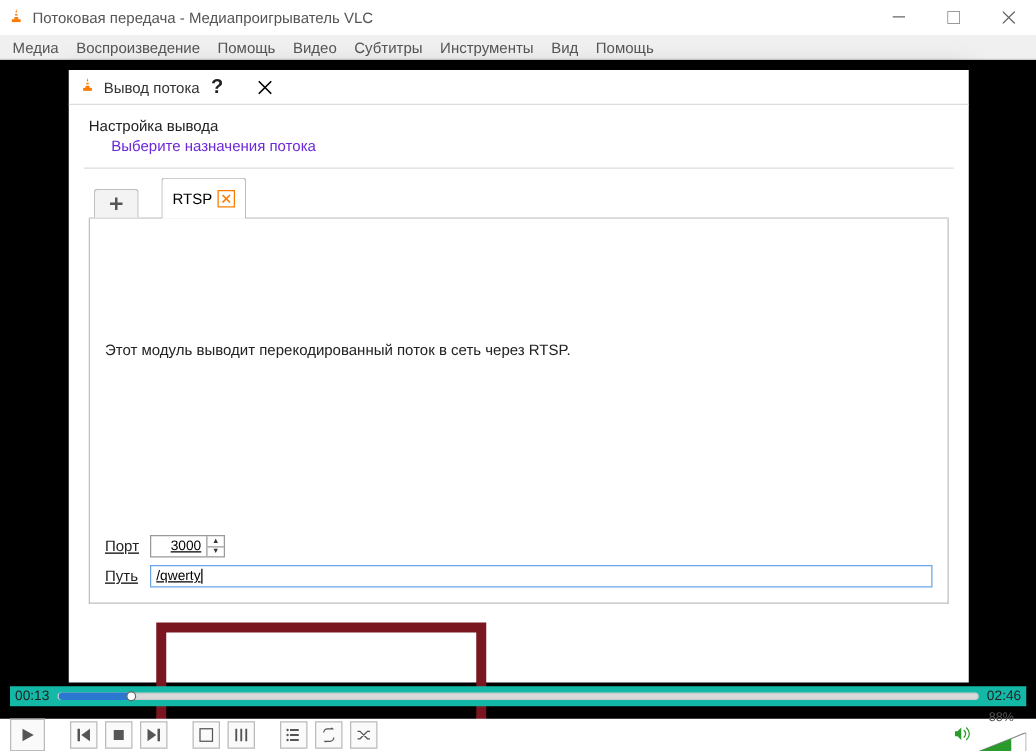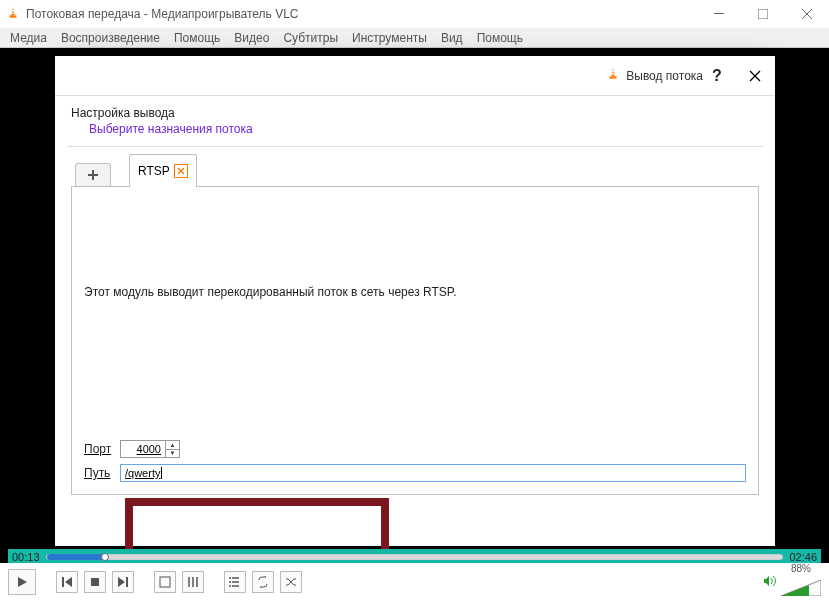--- a/index.html
+++ b/index.html
@@ -12,21 +12,21 @@
   .vlc-cone { font-size:14px; }
   .win-ctrls { display:flex; }
   .win-btn { width:44px; height:28px; display:flex; align-items:center; justify-content:center; color:#666; font-size:11px;}
   .win-btn svg { width:10px; height:10px; }
   .menubar { height:20px; background:#f0f0f0; display:flex; align-items:center; gap:14px; padding:0 10px; font-size:12px; color:#555; border-bottom:1px solid #ccc;}
   .menubar span { cursor:default; }
   .player-area { position:absolute; top:48px; left:0; right:0; bottom:56px; background:#000; }
 
   
   .dlg { position:absolute; left:55px; top:56px; width:720px; height:490px; background:#fff; box-shadow:0 6px 24px rgba(0,0,0,.4);}
-  .dlg-titlebar { height:40px; display:flex; align-items:center; justify-content:flex-end; padding:0 6px 0 8px; border-bottom:1px solid #ddd;}
+  .dlg-titlebar { height:28px; display:flex; align-items:center; justify-content:flex-start; padding:0 6px 0 8px; border-bottom:1px solid #ddd;}
   .dlg-title { display:flex; align-items:center; gap:6px; font-size:12px; color:#333; }
   .dlg-ctrls { display:flex; align-items:center; gap:10px;}
   .dlg-ctrl { width:28px; height:28px; display:flex; align-items:center; justify-content:center; color:#222; font-size:16px;}
   .dlg-body { padding:10px 16px 10px 16px; }
   .section-head { font-size:12px; font-weight:normal; color:#222; }
   .section-sub { font-size:12px; color:#6d28d9; padding-left:18px; margin-top:2px; }
   .sep { height:1px; background:#ddd; margin:10px -4px 14px -4px;}
 
   .tabs { position:relative; height:26px; display:flex; align-items:flex-end; border-bottom:1px solid #bfbfbf; }
   .tab-plus { width:36px; height:23px; border:1px solid #bfbfbf; border-bottom:none; background:#f3f3f3; display:flex; align-items:center; justify-content:center; margin-left:4px; border-radius:3px 3px 0 0;}
@@ -52,21 +52,21 @@
   .btn { min-width:62px; height:22px; border:1px solid #adadad; background:#f0f0f0; font-size:12px; color:#222; display:flex; align-items:center; justify-content:center; padding:0 8px;}
   .btn-focus { border:1px solid #2a78d0; box-shadow:inset 0 0 0 1px #7fb5ea; }
 
   
   .timebar { position:absolute; left:8px; right:8px; bottom:36px; height:16px; display:flex; align-items:center; gap:6px;}
   .time { font-size:11px; color:#222; }
   .track { flex:1; height:6px; background:#d9d9d9; border:1px solid #ccc; position:relative; border-radius:3px;}
   .track-fill { position:absolute; left:0; top:-1px; bottom:-1px; width:8%; background:#2a78d0; border-radius:3px;}
   .track-thumb { position:absolute; left:8%; top:50%; width:8px; height:8px; background:#fff; border:1px solid #666; border-radius:50%; transform:translate(-50%,-50%);}
 
-  .bottombar { position:absolute; left:0; right:0; bottom:0; height:38px; background:#fff; display:flex; align-items:center; padding:0 8px; gap:6px;}
+  .bottombar { position:absolute; left:0; right:0; bottom:0; height:26px; background:#fff; display:flex; align-items:center; padding:0 8px; gap:6px;}
   .pbtn { width:22px; height:22px; border:1px solid #bbb; background:#fafafa; display:flex; align-items:center; justify-content:center; color:#555;}
   .pbtn.play{ width:28px; height:26px;}
   .pbtn svg { width:12px; height:12px; fill:#555;}
   .gap { width:8px;}
   .vol-wrap { margin-left:auto; display:flex; align-items:center; gap:4px;}
   .vol-pct { font-size:10px; color:#555; position:relative; bottom:6px; }
   .vol-tri { width:40px; height:16px; position:relative;}
   .vol-tri svg{width:100%;height:100%;}
 </style>
 </head>
@@ -163,21 +163,21 @@
         </div>
       </div>
 
       <div class="tab-content">
         <div class="tab-desc">Этот модуль выводит перекодированный поток в сеть через RTSP.</div>
 
         <div class="form-area">
           <div class="form-row">
             <label>Порт</label>
             <div class="port-box">
-              <span>4000</span>
+              <span>3000</span>
               <div class="spinner">
                 <div>▲</div>
                 <div>▼</div>
               </div>
             </div>
           </div>
           <div class="form-row">
             <label>Путь</label>
             <div class="path-box">
               <span>/qwerty</span>

